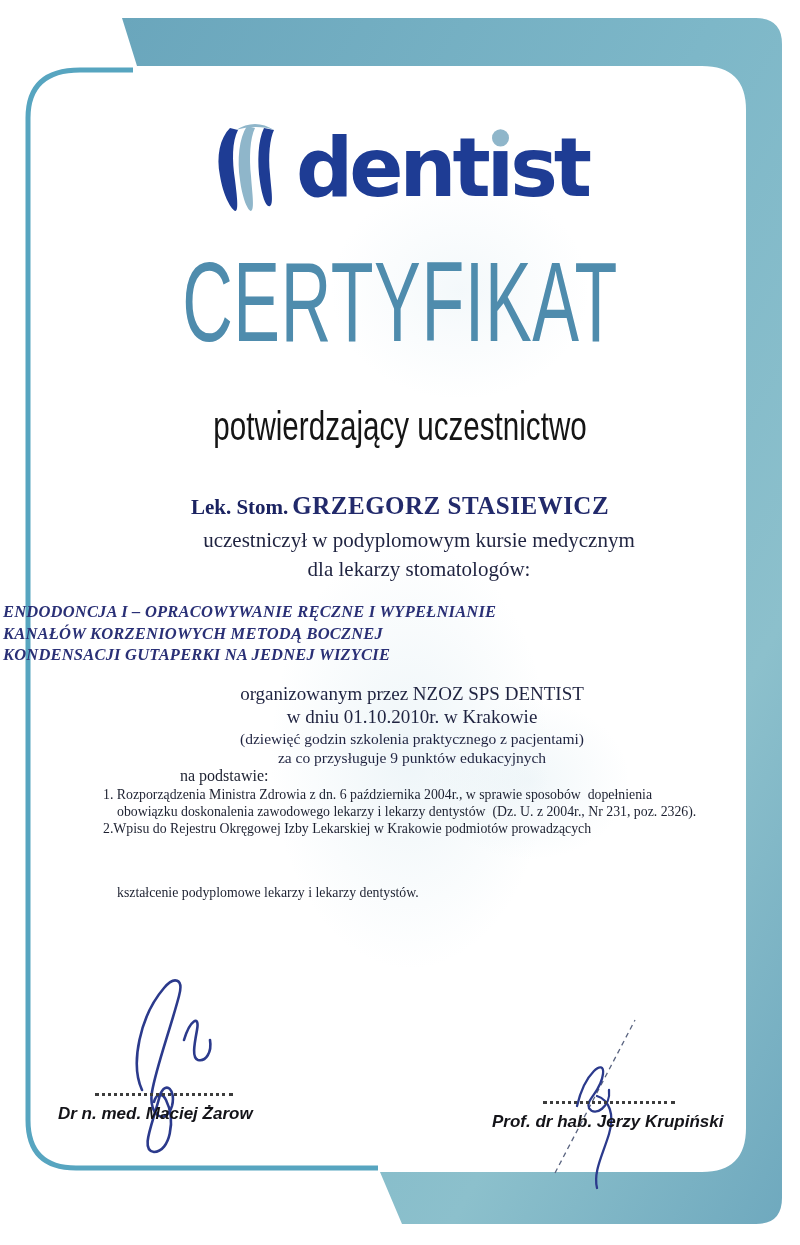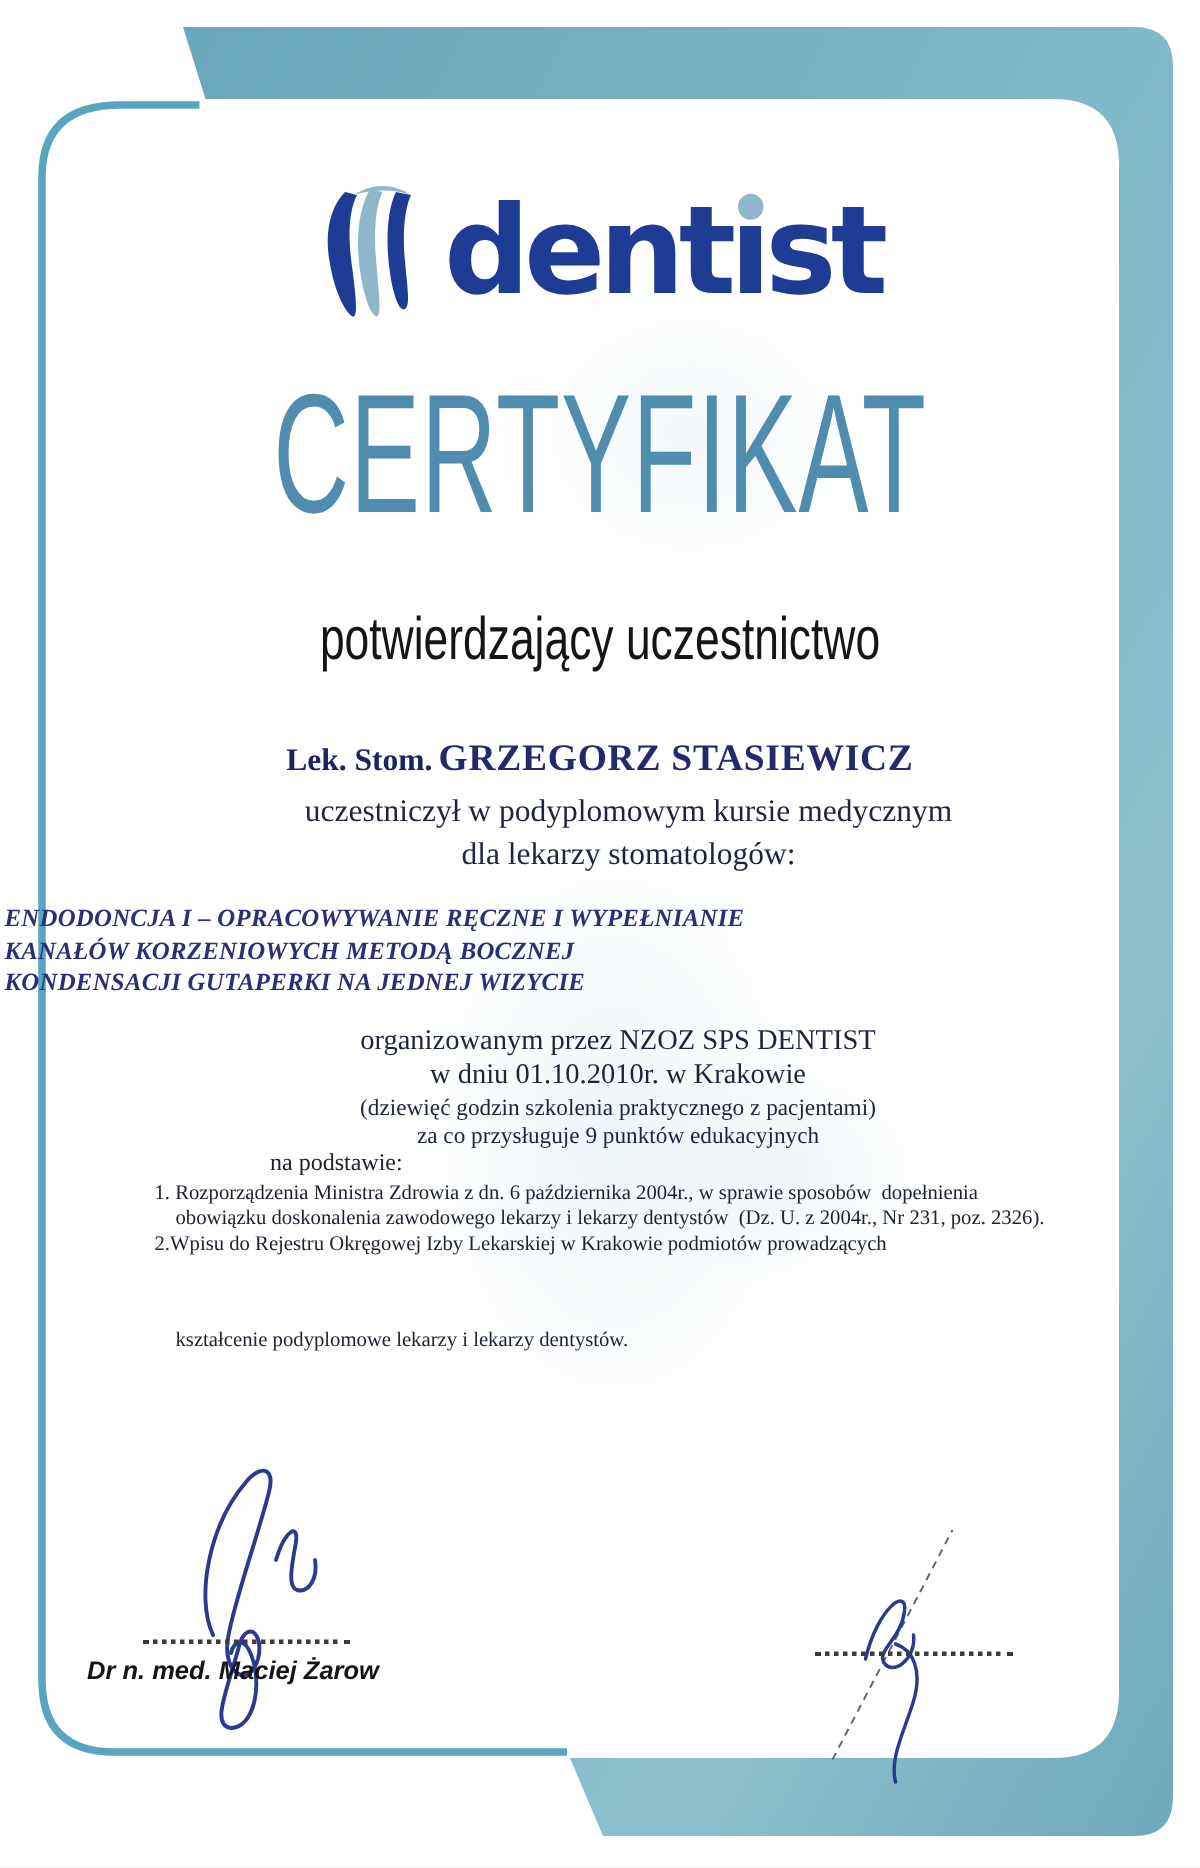--- a/index.html
+++ b/index.html
@@ -148,14 +148,15 @@
   <div class="sig-label lab-left">Dr n. med. Maciej Żarow</div>
 
   <svg class="sig-svg sig-svg-right" width="150" height="190" viewBox="0 0 150 190">
     <path d="M20,165 L100,12" fill="none" stroke="#5a6480" stroke-width="1.3" stroke-dasharray="5,4"></path>
     <g fill="none" stroke="#2b3a8c" stroke-width="2.3" stroke-linecap="round">
       <path d="M42,98 C50,64 70,50 68,66 C66,84 50,92 54,100 C60,110 76,98 74,82"></path>
       <path d="M62,88 C74,92 80,106 74,126 C68,146 58,164 62,180"></path>
     </g>
   </svg>
   <div class="dotted dot-right"></div>
+  <div class="sig-label lab-right">Prof. dr hab. Jerzy Krupiński</div>
 
 </div>
 
 </body></html>

